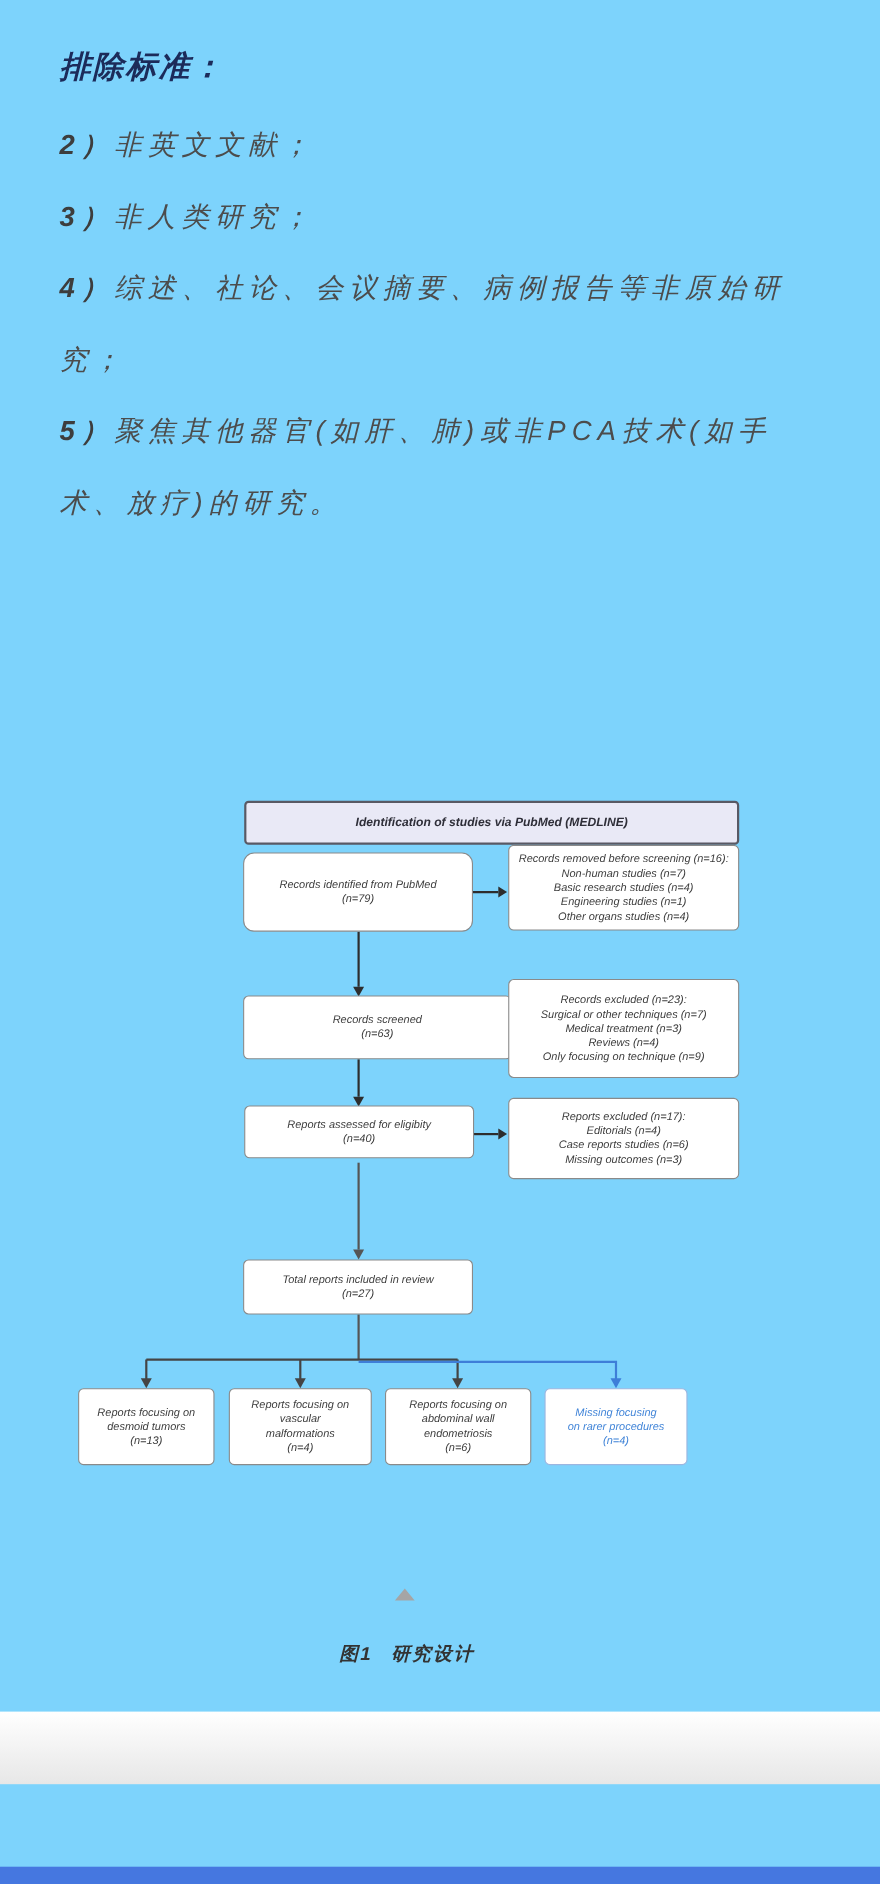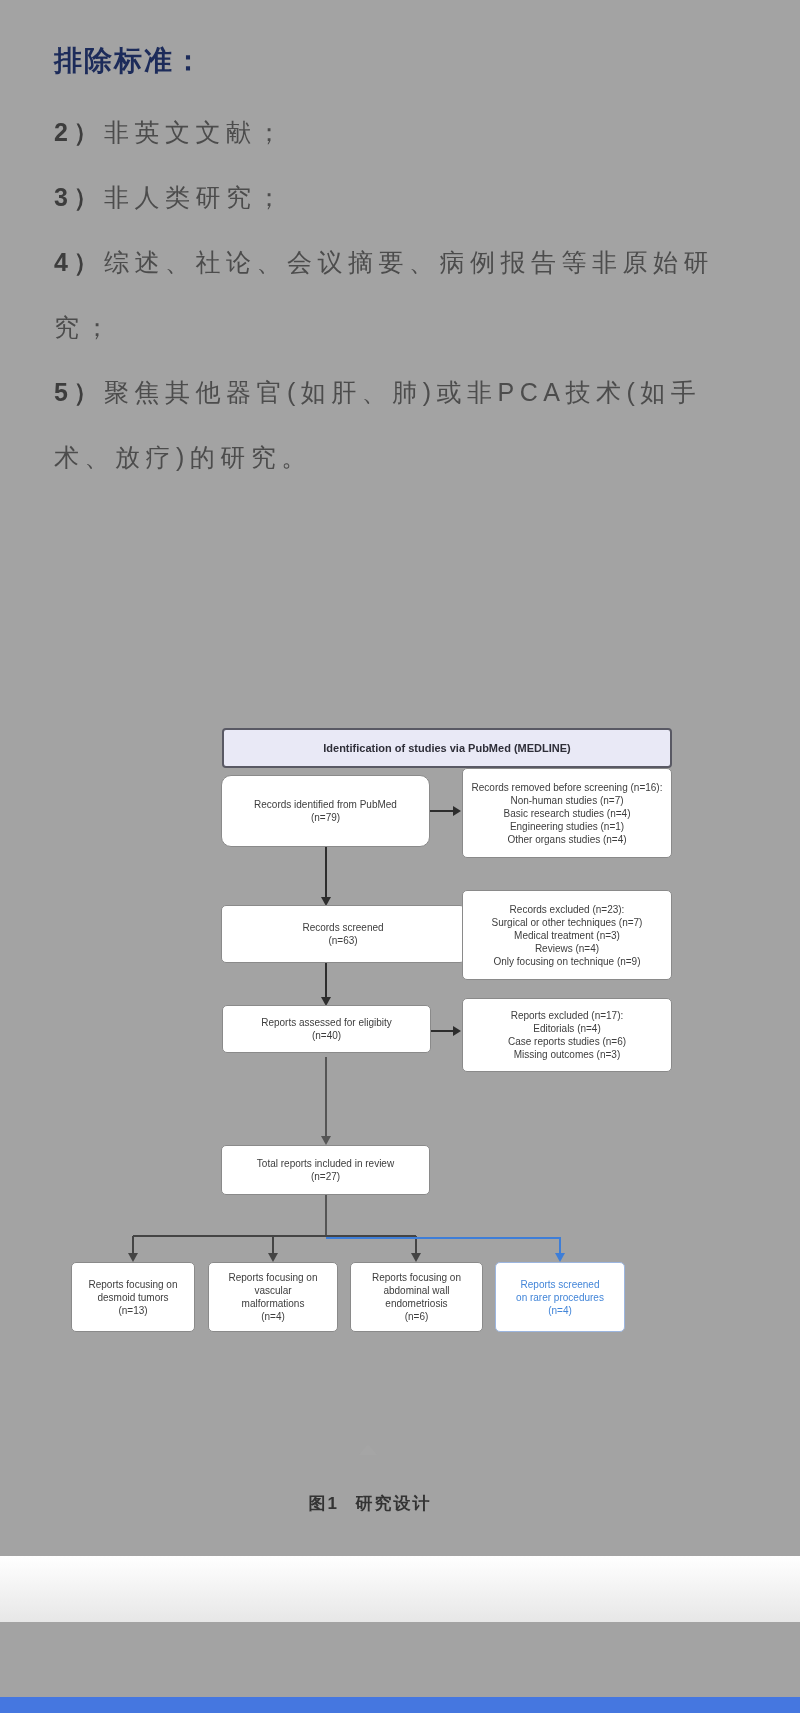--- a/index.html
+++ b/index.html
@@ -1,23 +1,24 @@
 <!DOCTYPE html>
 <html><head>
 <meta charset="utf-8">
 <style>
   * { box-sizing: border-box; margin: 0; padding: 0; }
   html,body { background:#fff; }
   .page {
     position: relative;
     width: 800px;
     height: 1713px;
-    background: #a3a3a3;
+    background: #7dd3fc;
     overflow: hidden;
     font-family: "Liberation Sans", "DejaVu Sans", sans-serif;
+    font-style: italic;
   }
 
   
   .crit { position:absolute; left:54px; top:42px; width:700px; }
   .crit-heading {
     font-size:28px; font-weight:bold; color:#1c2b5a;
     letter-spacing:2px; line-height:38px; margin-bottom:20px;
   }
   .crit-item {
     font-size:25px; color:#4c4c4c; letter-spacing:5.5px;
@@ -37,21 +38,21 @@
   .fc-title {
     background:#e9e9f6; border:2px solid #595964; border-radius:4px;
     font-weight:bold; font-size:11px; color:#2e2e38;
   }
   .fc-blue { color:#4285d8; border-color:#9cb6e0; }
   .fc-svg { position:absolute; left:0; top:0; }
 
   
   #fc-title { left:162px; top:6px;   width:450px; height:38px; }
   #box-a    { left:161px; top:53px;  width:209px; height:72px;border-radius:10px; }
-  #box-r1   { left:402px; top:46px;  width:210px; height:90px; }
+  #box-r1   { left:402px; top:46px;  width:210px; height:78px; }
   #box-b    { left:161px; top:183px; width:244px; height:58px; }
   #box-r2   { left:402px; top:168px; width:210px; height:90px; }
   #box-c    { left:162px; top:283px; width:209px; height:48px; }
   #box-r3   { left:402px; top:276px; width:210px; height:74px; }
   #box-d    { left:161px; top:423px; width:209px; height:50px; }
   #box-b1   { left:11px;  top:540px; width:124px; height:70px; }
   #box-b2   { left:148px; top:540px; width:130px; height:70px; }
   #box-b3   { left:290px; top:540px; width:133px; height:70px; }
   #box-b4   { left:435px; top:540px; width:130px; height:70px; }
 
@@ -184,21 +185,21 @@
     </div>
 
     <div class="fc-box" id="box-b3">
       <div>Reports focusing on</div>
       <div>abdominal wall</div>
       <div>endometriosis</div>
       <div>(n=6)</div>
     </div>
 
     <div class="fc-box fc-blue" id="box-b4">
-      <div>Reports screened</div>
+      <div>Missing focusing</div>
       <div>on rarer procedures</div>
       <div>(n=4)</div>
     </div>
 
   </div>
 
   <div class="collapse-tri"></div>
 
   <div class="fig-caption">图1 研究设计</div>
 

